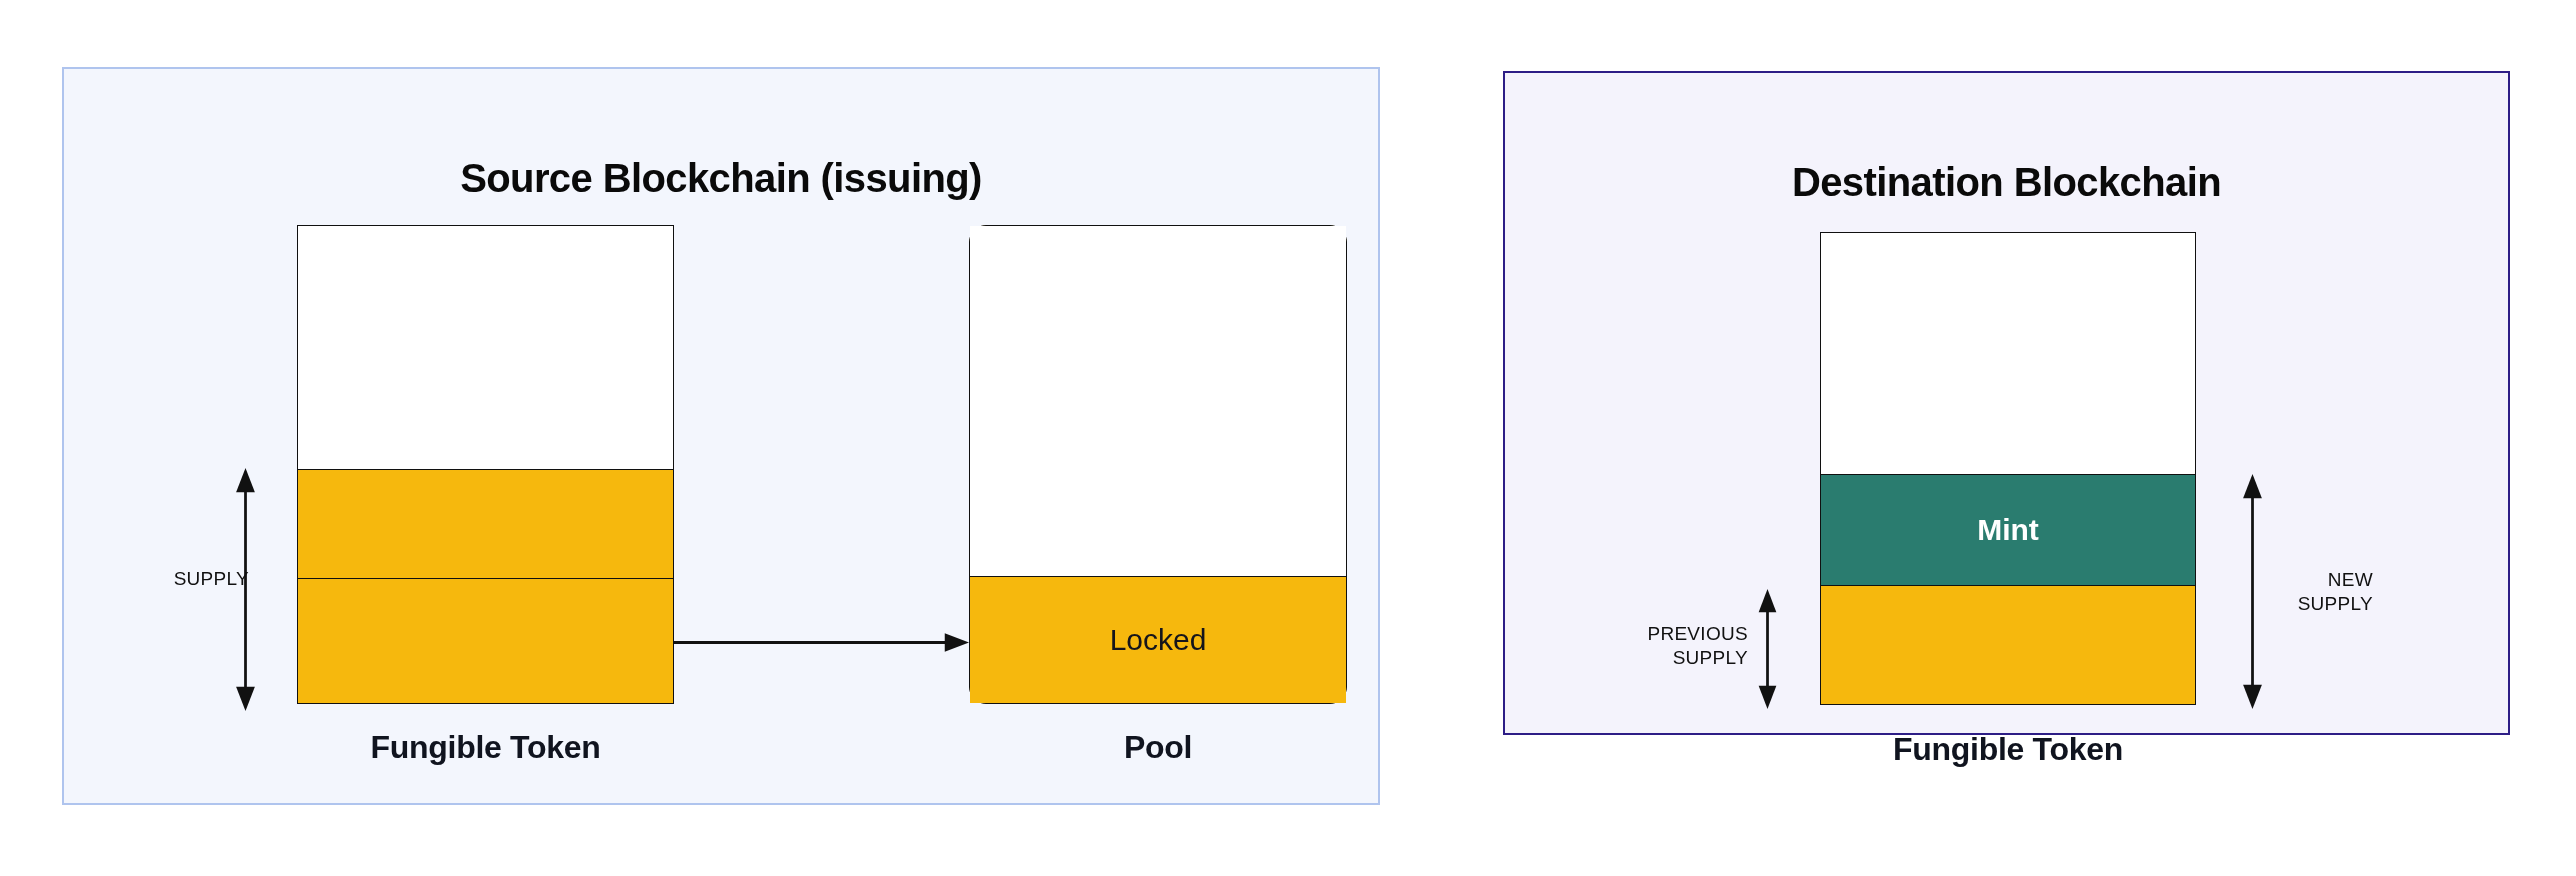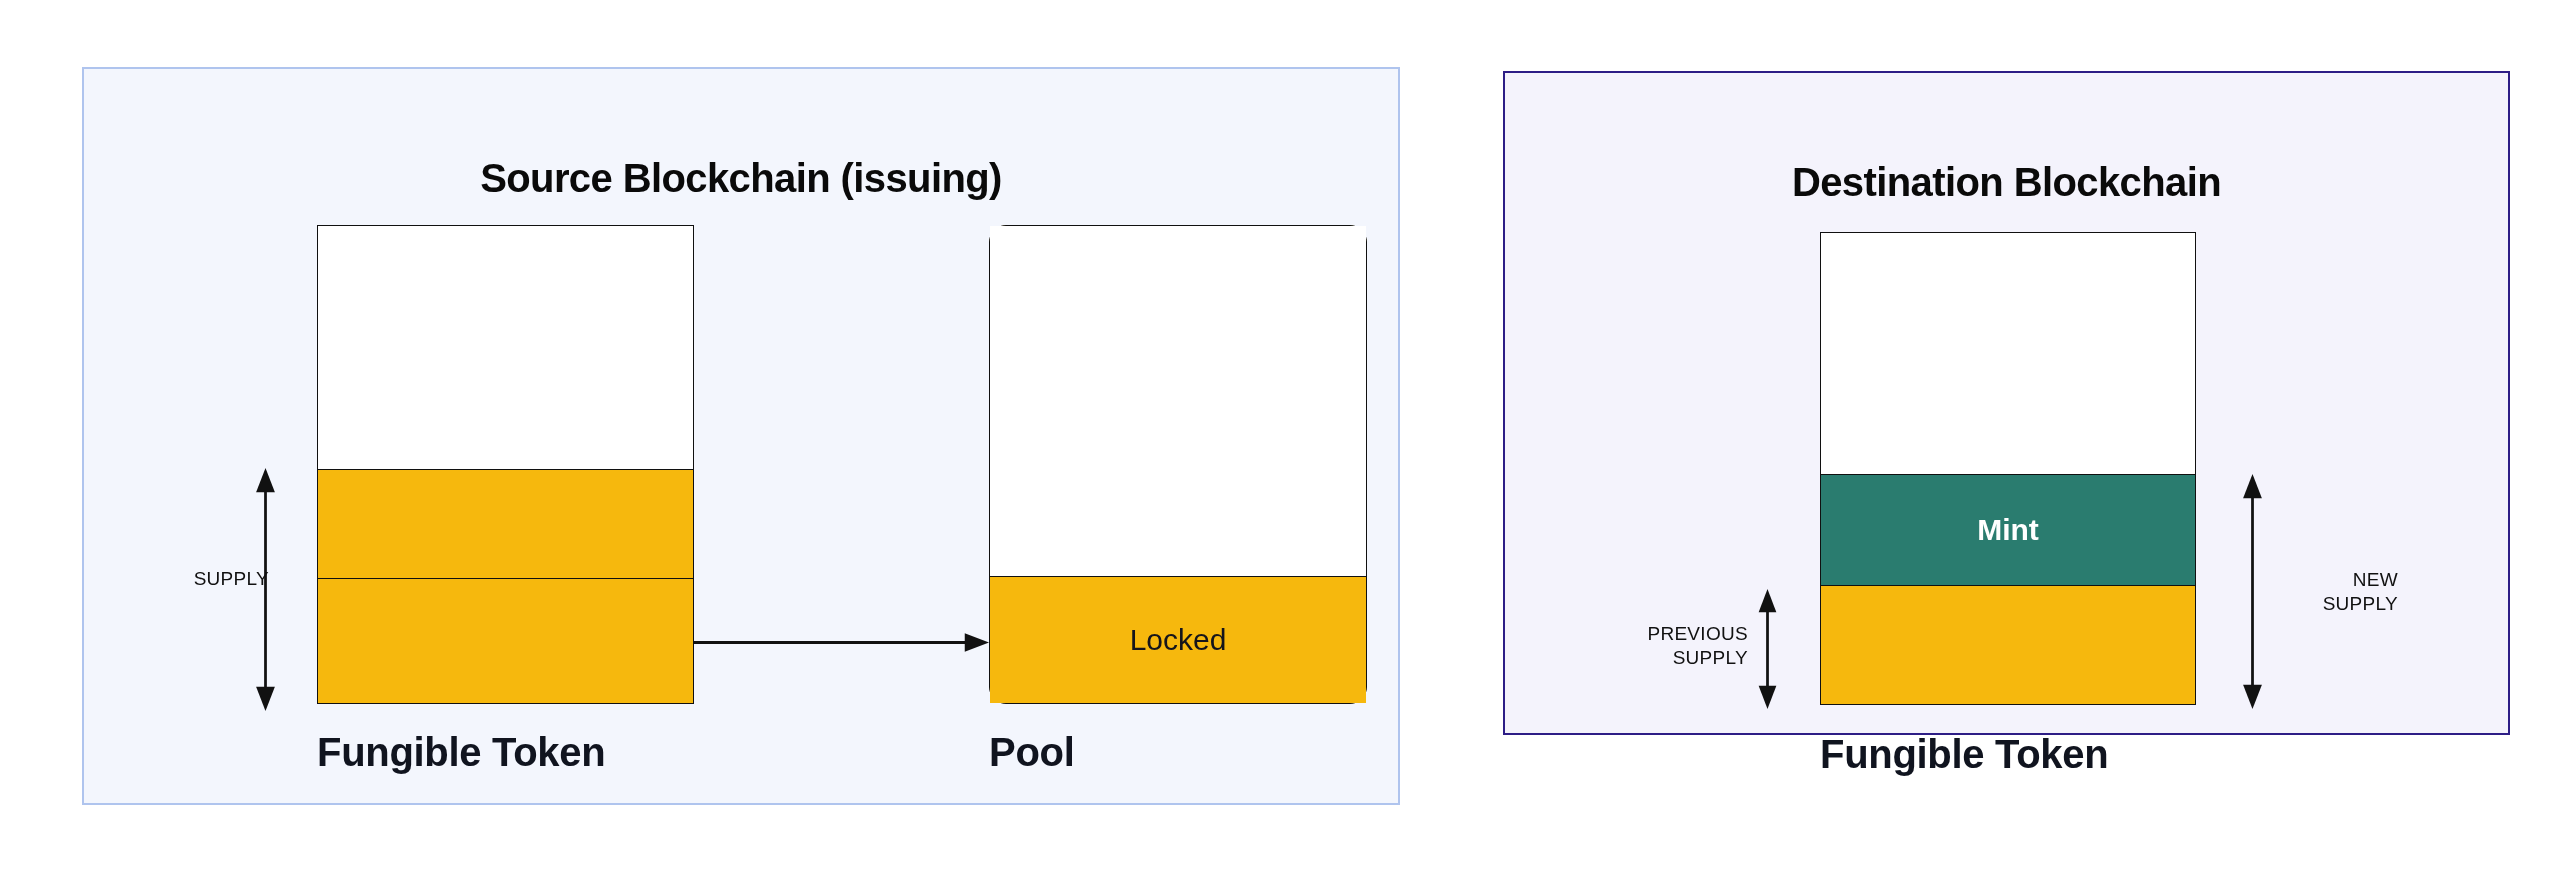--- a/index.html
+++ b/index.html
@@ -5,43 +5,43 @@
   html,body{margin:0;padding:0;}
   body{
     width:2576px;height:877px;
     background:#ffffff;
     font-family:"Liberation Sans", sans-serif;
     position:relative;
     overflow:hidden;
   }
   .canvas{position:absolute;left:0;top:0;width:2576px;height:877px;}
   .panel{position:absolute;box-sizing:border-box;}
-  .panel.source{left:82px;top:67px;width:1318px;height:738px;border:2.8px solid #AFC4EE;background:#F3F6FD;}
+  .panel.source{left:62px;top:67px;width:1318px;height:738px;border:2.8px solid #AFC4EE;background:#F3F6FD;}
   .panel.dest{left:1503px;top:71px;width:1007px;height:664px;border:2.8px solid #2D1D86;background:#F4F3FC;}
   .panel-title{
     position:absolute;left:0;top:54px;width:100%;
     text-align:center;font-size:40px;font-weight:700;color:#0A0A0A;
     letter-spacing:-0.6px;line-height:1.1;
   }
   .bar{
     position:absolute;box-sizing:border-box;
     border:1.7px solid #101010;
     display:flex;flex-direction:column;
     background:#fde047;
   }
   .seg{
     box-sizing:border-box;flex:none;width:100%;
     display:flex;align-items:center;justify-content:center;
   }
   .seg + .seg{border-top:1.7px solid #101010;}
   .seg-label{font-size:30px;font-weight:500;color:#15151B;letter-spacing:0px;}
   .seg-label.on-dark{color:#ffffff;font-weight:600;}
   .bar-caption{
-    position:absolute;
-    font-size:40px;font-weight:700;color:#10141F;letter-spacing:-0.3px;line-height:1.1;
+    position:absolute;text-align:center;
+    font-size:32px;font-weight:700;color:#10141F;letter-spacing:-0.3px;line-height:1.1;
   }
   .arrow-label{
     position:absolute;text-align:right;
     font-size:19px;font-weight:500;color:#111111;
     letter-spacing:0.3px;line-height:1.28;white-space:pre-line;
   }
   svg.arrow{position:absolute;overflow:visible;}
 </style>
 </head>
 <body>
@@ -99,19 +99,19 @@
       <polygon points="28,217 12,175 44,175" fill="#111111"></polygon>
     </svg>
     <div class="arrow-label" style="left:88px;top:549px;width:155px;">PREVIOUS
 SUPPLY</div>
 
     <svg class="arrow" style="left:732px;top:401px;" width="31" height="235" viewBox="0 0 56 425">
       <line x1="28" y1="38" x2="28" y2="387" stroke="#111111" stroke-width="5"></line>
       <polygon points="28,0 11,44 45,44" fill="#111111"></polygon>
       <polygon points="28,425 11,381 45,381" fill="#111111"></polygon>
     </svg>
-    <div class="arrow-label" style="left:794px;top:495px;width:99px;">NEW
+    <div class="arrow-label" style="left:769px;top:495px;width:99px;">NEW
 SUPPLY</div>
 
     <div class="bar-caption" style="left:315px;top:659px;width:376px;">Fungible Token</div>
   </section>
 </div>
 
 
 </body></html>

